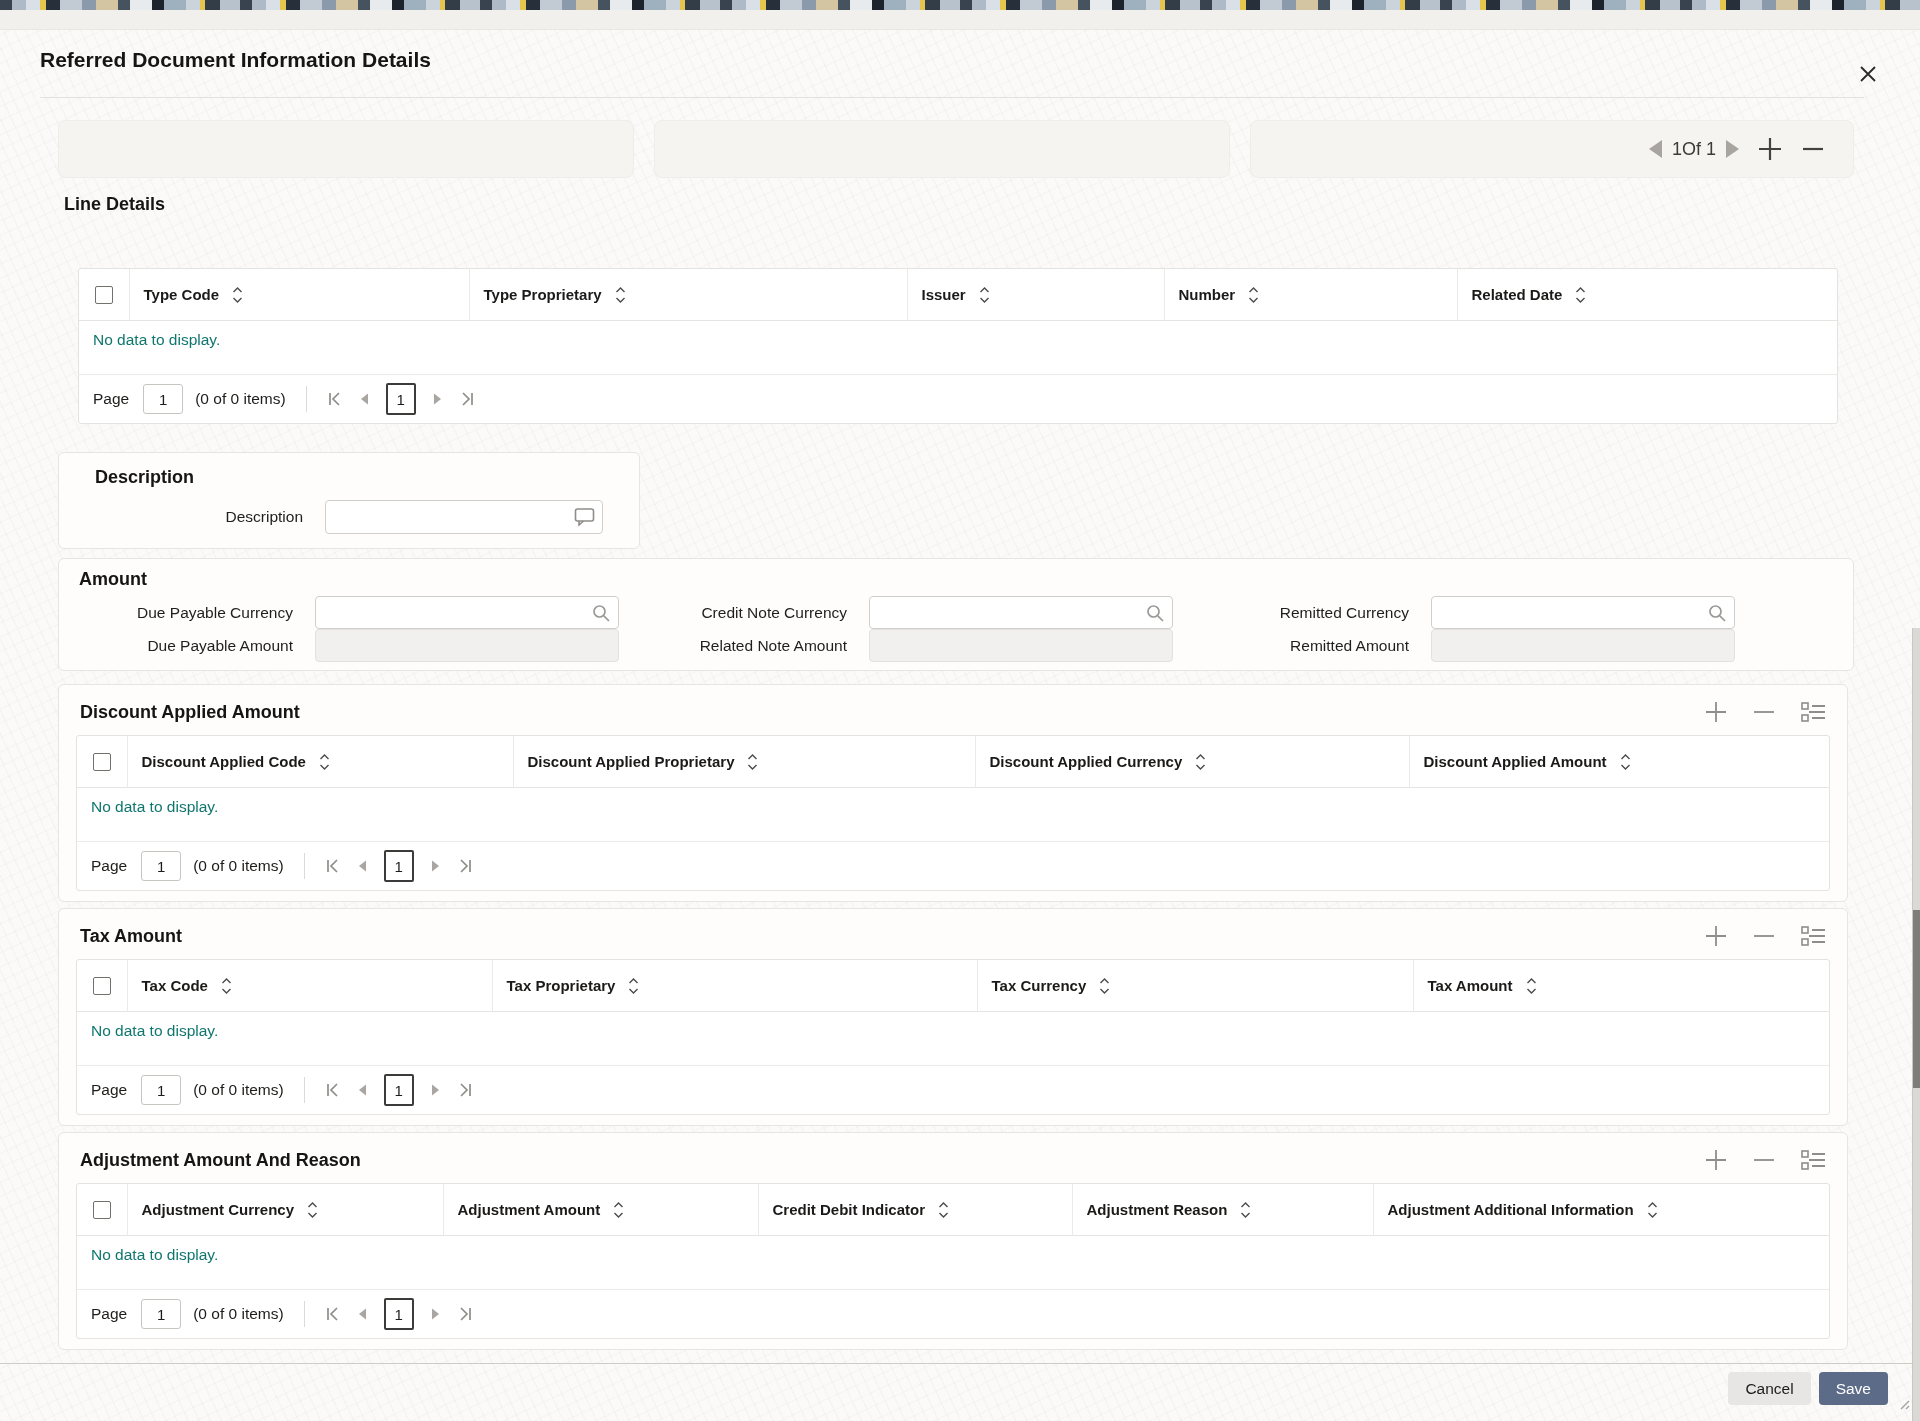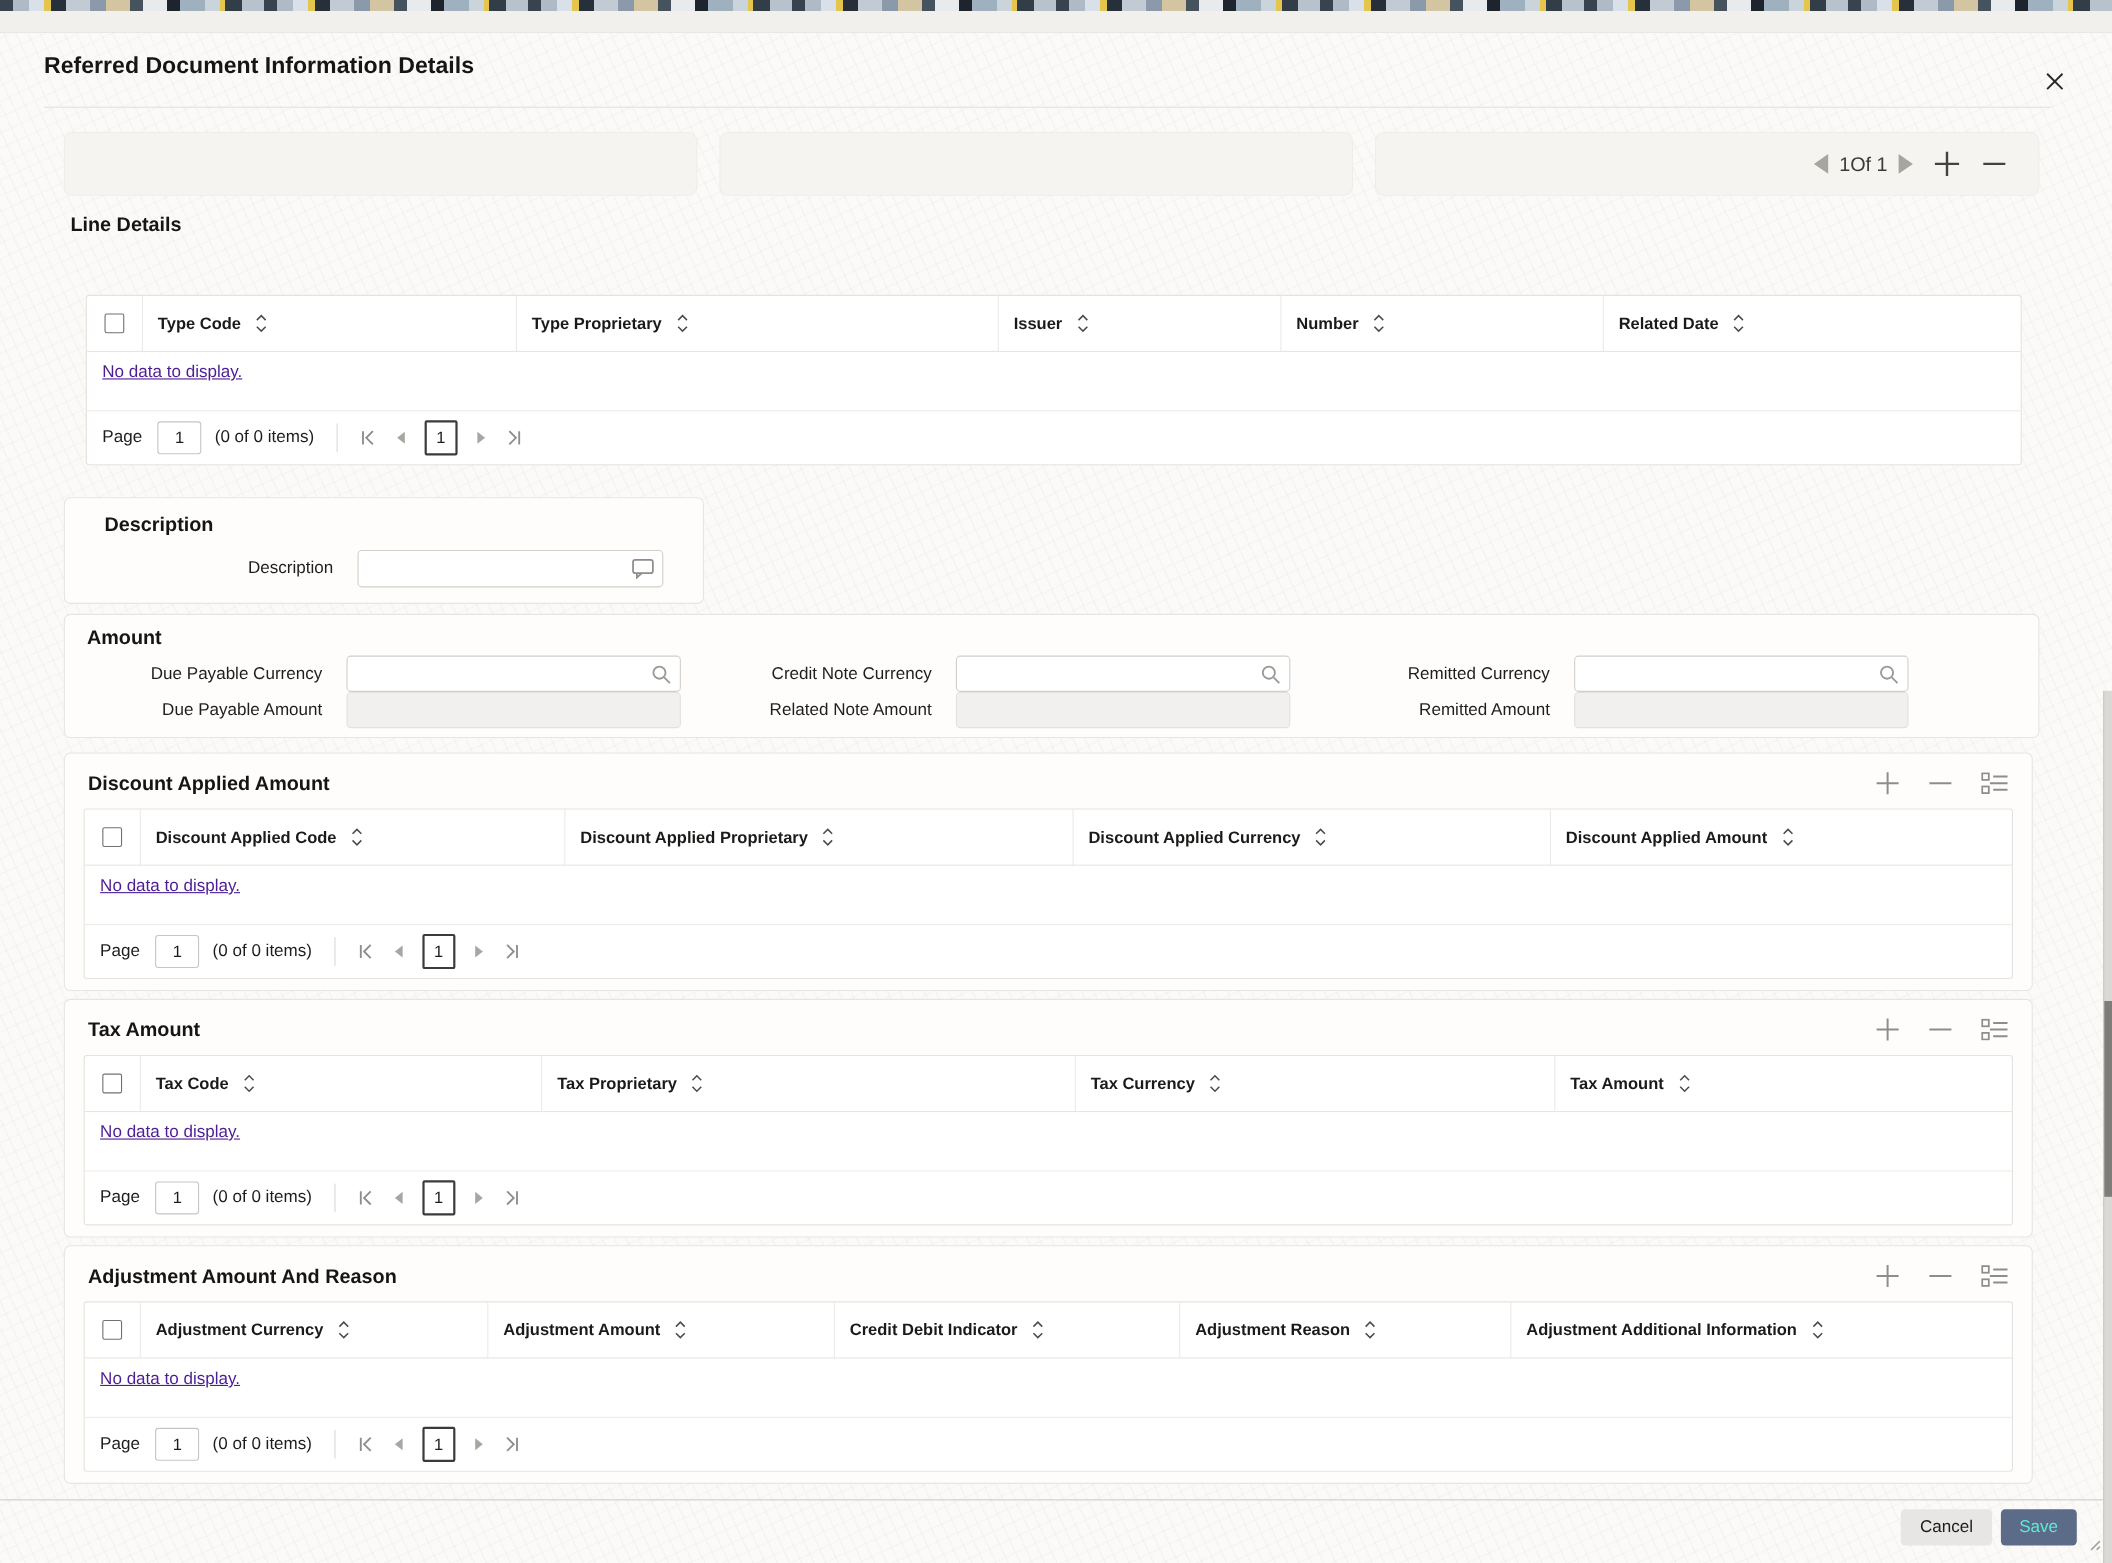--- a/index.html
+++ b/index.html
@@ -60,21 +60,21 @@
   .table-box { border:1px solid #e5e3df; border-radius:3px; background:#fff; }
   .tb-ident { position:absolute; left:78px; top:268px; width:1760px; }
   table { width:100%; border-collapse:collapse; table-layout:fixed; }
   th { text-align:center; font-size:15px; font-weight:bold; color:#1b1a19; padding:16px 14px;
     border-bottom:1px solid #e7e5e1; border-right:1px solid #eceae7; cursor:pointer; }
   th:last-child { border-right:none; }
   th .th-inner { display:flex; align-items:center; gap:13px; }
   .cb-cell { text-align:center; }
   .checkbox { display:inline-block; width:18px; height:18px; border:1px solid #73716c;
     border-radius:2px; background:#fff; cursor:pointer; vertical-align:middle; }
-  .no-data { padding:10px 14px 25px; font-size:15.5px; color:#4c1d95; border-bottom:1px solid #edebe8;text-decoration:underline; }
+  .no-data { padding:10px 14px 25px; font-size:15.5px; color:#0f766e; border-bottom:1px solid #edebe8; }
   .pager-row { display:flex; align-items:center; padding:8px 14px; font-size:15.5px; color:#1e1d1b; height:48px; }
   .page-input { width:40px; height:30px; border:1px solid #c8c5c1; border-radius:3px; text-align:center;
     font-size:15px; font-family:inherit; color:#1e1d1b; margin:0 12px 0 14px; background:#fff; }
   .count-text { margin-right:20px; }
   .pg-divider { width:1px; height:26px; background:#dcdad7; margin-right:20px; }
   .nav-btn { background:none; border:none; cursor:pointer; display:flex; align-items:center; margin-right:16px; }
   .page-box { width:30px; height:32px; border:2px solid #3c3b39; border-radius:2px; display:flex;
     align-items:center; justify-content:center; font-size:15px; margin-right:16px; background:#fff; }
 
   
@@ -101,21 +101,21 @@
     font-family:inherit; font-size:15px; padding:0 10px; }
 
   
   .disc-card { top:684px; } .tax-card { top:908px; } .adj-card { top:1132px; }
 
   
   .footer-divider { position:absolute; left:0; top:1363px; width:1920px; height:1px; background:#cfccc8; }
   .footer { position:absolute; right:32px; top:1372px; display:flex; gap:8px; }
   .btn { height:33px; border:none; border-radius:4px; font-family:inherit; font-size:15.5px; cursor:pointer; }
   .btn-cancel { background:#e7e6e4; color:#1d1c1b; padding:0 17px; }
-  .btn-save { background:#5c6b88; color:#5eead4; padding:0 17px; }
+  .btn-save { background:#5c6b88; color:#ffffff; padding:0 17px; }
 
   
   .scroll-track { position:absolute; right:0; top:628px; width:8px; height:793px; background:#dbd9d6;
     border-left:1px solid #c9c7c4; }
   .scroll-thumb { position:absolute; left:0; top:282px; width:7px; height:178px; background:#7f7d7a; }
 
   .resize-grip { position:absolute; right:10px; top:1398px; }
 </style>
 </head>
 <body>

